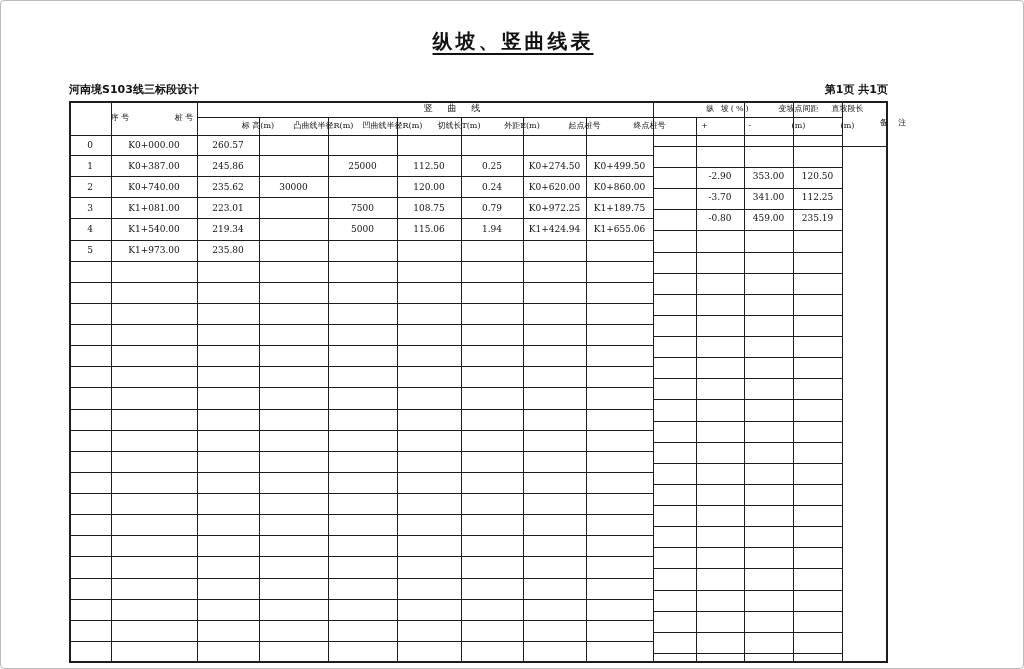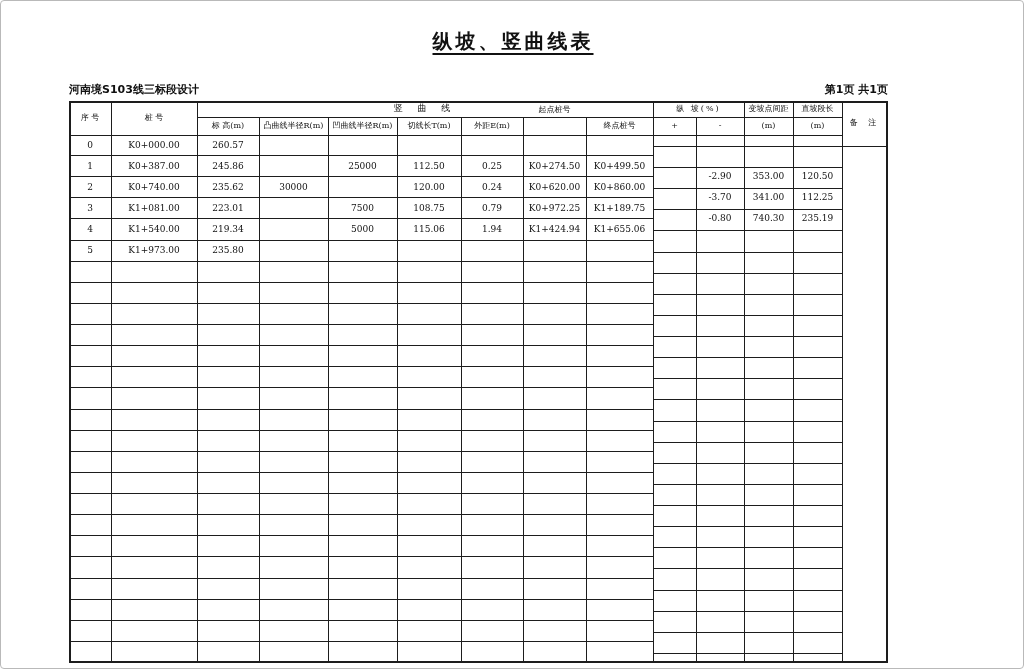--- a/index.html
+++ b/index.html
@@ -25,21 +25,21 @@
   .hl{position:absolute;height:1px;background:#1d1d1d;}
 
   
   .left-rows{position:absolute;left:0;top:34px;width:584px;height:528px;
     background:repeating-linear-gradient(to bottom,transparent 0 20.12px,#1d1d1d 20.12px 21.12px);}
   .right-rows{position:absolute;left:584px;top:44.5px;width:189px;height:517.5px;
     background:repeating-linear-gradient(to bottom,#1d1d1d 0 1px,transparent 1px 21.12px);}
 
   .cell,.hcell{position:absolute;display:flex;align-items:center;justify-content:center;
     box-sizing:border-box;text-align:center;line-height:1.1;}
-  .hcell{font-size:8px;}
+  .hcell{font-size:8px;margin-left:30px;}
   .hcell.big{font-size:9px;letter-spacing:6px;}
   .cell{font-size:9px;}
 
   .drow,.grow{position:absolute;display:flex;height:21.12px;}
   .drow{left:0;width:584px;}
   .grow{left:584px;width:189px;}
   .drow .cell,.grow .cell{position:static;height:100%;}
   .c-seq{width:42px}.c-sta{width:86px}.c-ele{width:62px}.c-cvx{width:69px}
   .c-ccv{width:69px}.c-tan{width:64px}.c-ext{width:62px}.c-sst{width:63px}.c-est{width:67px}
   .g-plus{width:43px}.g-minus{width:48px}.g-spc{width:49px}.g-str{width:49px}
@@ -78,21 +78,21 @@
   <div class="hl" style="left:773px;top:44.5px;width:46px"></div>
 
   <div class="hcell" style="left:0;top:0;width:42px;height:34px">序 号</div>
   <div class="hcell" style="left:42px;top:0;width:86px;height:34px">桩  号</div>
   <div class="hcell big" style="left:128px;top:0;width:456px;height:16px">竖  曲  线</div>
   <div class="hcell" style="left:128px;top:16px;width:62px;height:18px">标 高(m)</div>
   <div class="hcell" style="left:190px;top:16px;width:69px;height:18px">凸曲线半径R(m)</div>
   <div class="hcell" style="left:259px;top:16px;width:69px;height:18px">凹曲线半径R(m)</div>
   <div class="hcell" style="left:328px;top:16px;width:64px;height:18px">切线长T(m)</div>
   <div class="hcell" style="left:392px;top:16px;width:62px;height:18px">外距E(m)</div>
-  <div class="hcell" style="left:454px;top:0;width:63px;height:18px">起点桩号</div>
+  <div class="hcell" style="left:454px;top:16px;width:63px;height:18px">起点桩号</div>
   <div class="hcell" style="left:517px;top:16px;width:67px;height:18px">终点桩号</div>
   <div class="hcell" style="left:584px;top:0;width:91px;height:16px;letter-spacing:2px">纵  坡(%)</div>
   <div class="hcell" style="left:584px;top:16px;width:43px;height:18px">+</div>
   <div class="hcell" style="left:627px;top:16px;width:48px;height:18px">-</div>
   <div class="hcell" style="left:675px;top:0;width:49px;height:16px">变坡点间距</div>
   <div class="hcell" style="left:675px;top:16px;width:49px;height:18px">(m)</div>
   <div class="hcell" style="left:724px;top:0;width:49px;height:16px">直坡段长</div>
   <div class="hcell" style="left:724px;top:16px;width:49px;height:18px">(m)</div>
   <div class="hcell" style="left:773px;top:0;width:46px;height:44.5px;letter-spacing:4px">备 注</div>
 
@@ -171,18 +171,18 @@
   </div>
   <div class="grow" style="top:86.74px">
     <div class="cell g-plus"></div>
     <div class="cell g-minus">-3.70</div>
     <div class="cell g-spc">341.00</div>
     <div class="cell g-str">112.25</div>
   </div>
   <div class="grow" style="top:107.86px">
     <div class="cell g-plus"></div>
     <div class="cell g-minus">-0.80</div>
-    <div class="cell g-spc">740.30</div>
+    <div class="cell g-spc">459.00</div>
     <div class="cell g-str">235.19</div>
   </div>
 
   <div class="frame"></div>
 </div>
 
 </body></html>

